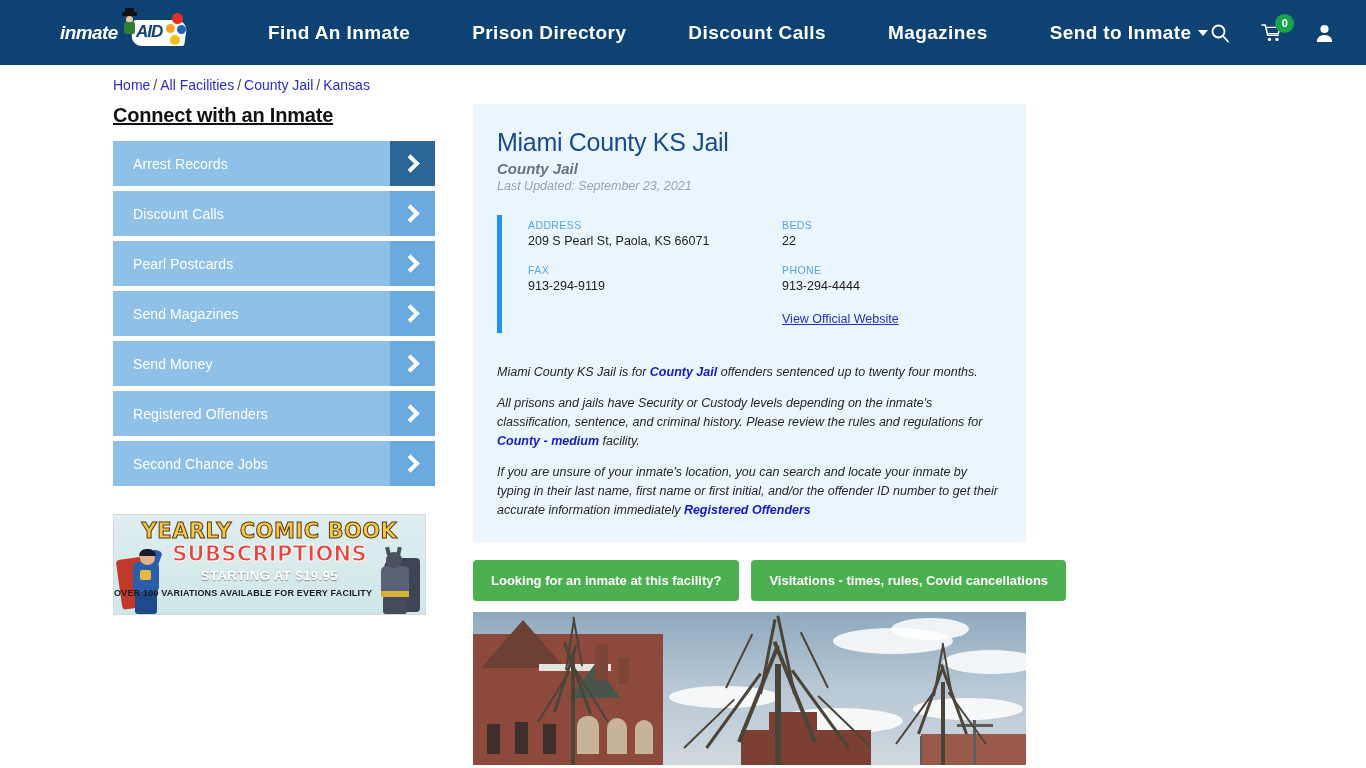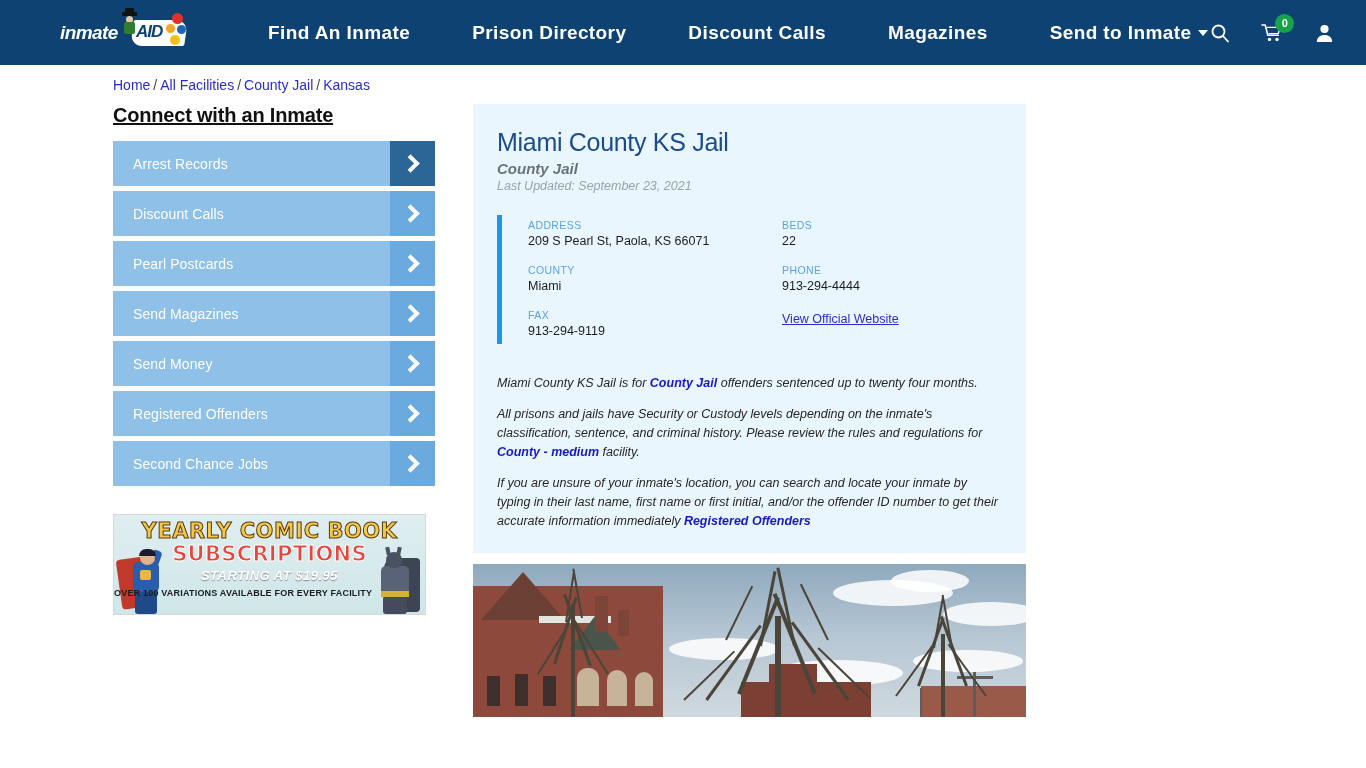--- a/index.html
+++ b/index.html
@@ -208,21 +208,21 @@
     text-align: center;
     font-size: 21px; font-weight: bold;
     font-family: "DejaVu Sans", sans-serif;
     color: #e8463c;
     -webkit-text-stroke: 1px #ffffff;
     letter-spacing: 0.3px;
   }
   .ad .ad-l3 {
     position: absolute; top: 53px; left: 0; right: 0;
     text-align: center;
-    font-size: 13px; font-weight: bold; font-style: italic;
+    font-size: 13px; font-weight: bold; 
     color: #ffffff;
     text-shadow: 0 1px 1px #888;
     letter-spacing: 0.5px;
   }
   .ad .ad-l4 {
     position: absolute; top: 73px; left: 0; right: 0;
     text-align: left;
     font-size: 9px; font-weight: bold;
     color: #1c1c1c;
     letter-spacing: 0.2px;
@@ -551,24 +551,20 @@
         <div class="fac-sub" data-interactable="false">County Jail</div>
         <div class="fac-updated" data-interactable="false">Last Updated: September 23, 2021</div>
 
         <div class="info-block" data-interactable="false">
           <div class="info-col" data-interactable="false">
             <div class="info-item" data-interactable="false">
               <div class="info-label" data-interactable="false">ADDRESS</div>
               <div class="info-value" data-interactable="false">209 S Pearl St, Paola, KS 66071</div>
             </div>
             <div class="info-item" data-interactable="false">
-              <div class="info-label" data-interactable="false">COUNTY</div>
-              <div class="info-value" data-interactable="false">Miami</div>
-            </div>
-            <div class="info-item" data-interactable="false">
               <div class="info-label" data-interactable="false">FAX</div>
               <div class="info-value" data-interactable="false">913-294-9119</div>
             </div>
           </div>
           <div class="info-col right" data-interactable="false">
             <div class="info-item" data-interactable="false">
               <div class="info-label" data-interactable="false">BEDS</div>
               <div class="info-value" data-interactable="false">22</div>
             </div>
             <div class="info-item" data-interactable="false">
@@ -581,20 +577,24 @@
           </div>
         </div>
 
         <div class="desc" data-interactable="false">
           <p data-interactable="false"><span data-interactable="false">Miami County KS Jail is for </span><b data-interactable="true">County Jail</b><span data-interactable="false"> offenders sentenced up to twenty four months.</span></p>
           <p data-interactable="false"><span data-interactable="false">All prisons and jails have Security or Custody levels depending on the inmate's classification, sentence, and criminal history. Please review the rules and regulations for </span><b data-interactable="true">County - medium</b><span data-interactable="false"> facility.</span></p>
           <p data-interactable="false"><span data-interactable="false">If you are unsure of your inmate's location, you can search and locate your inmate by typing in their last name, first name or first initial, and/or the offender ID number to get their accurate information immediately </span><b data-interactable="true">Registered Offenders</b></p>
         </div>
       </section>
 
+      <div class="cta-row" data-interactable="false">
+        <button class="cta" data-interactable="true">Looking for an inmate at this facility?</button>
+        <button class="cta" data-interactable="true">Visitations - times, rules, Covid cancellations</button>
+      </div>
 
       <div class="photo" data-interactable="false">
         <span class="ph-sky-cloud" style="left:360px; top:16px;  width:120px; height:26px;" data-interactable="false"></span>
         <span class="ph-sky-cloud" style="left:418px; top:6px;   width:78px;  height:22px;" data-interactable="false"></span>
         <span class="ph-sky-cloud" style="left:470px; top:38px;  width:96px;  height:24px;" data-interactable="false"></span>
         <span class="ph-sky-cloud" style="left:196px; top:74px;  width:110px; height:22px;" data-interactable="false"></span>
         <span class="ph-sky-cloud" style="left:300px; top:96px;  width:130px; height:26px;" data-interactable="false"></span>
         <span class="ph-sky-cloud" style="left:440px; top:86px;  width:110px; height:22px;" data-interactable="false"></span>
 
         <span class="ph-bldg" data-interactable="false"></span>

